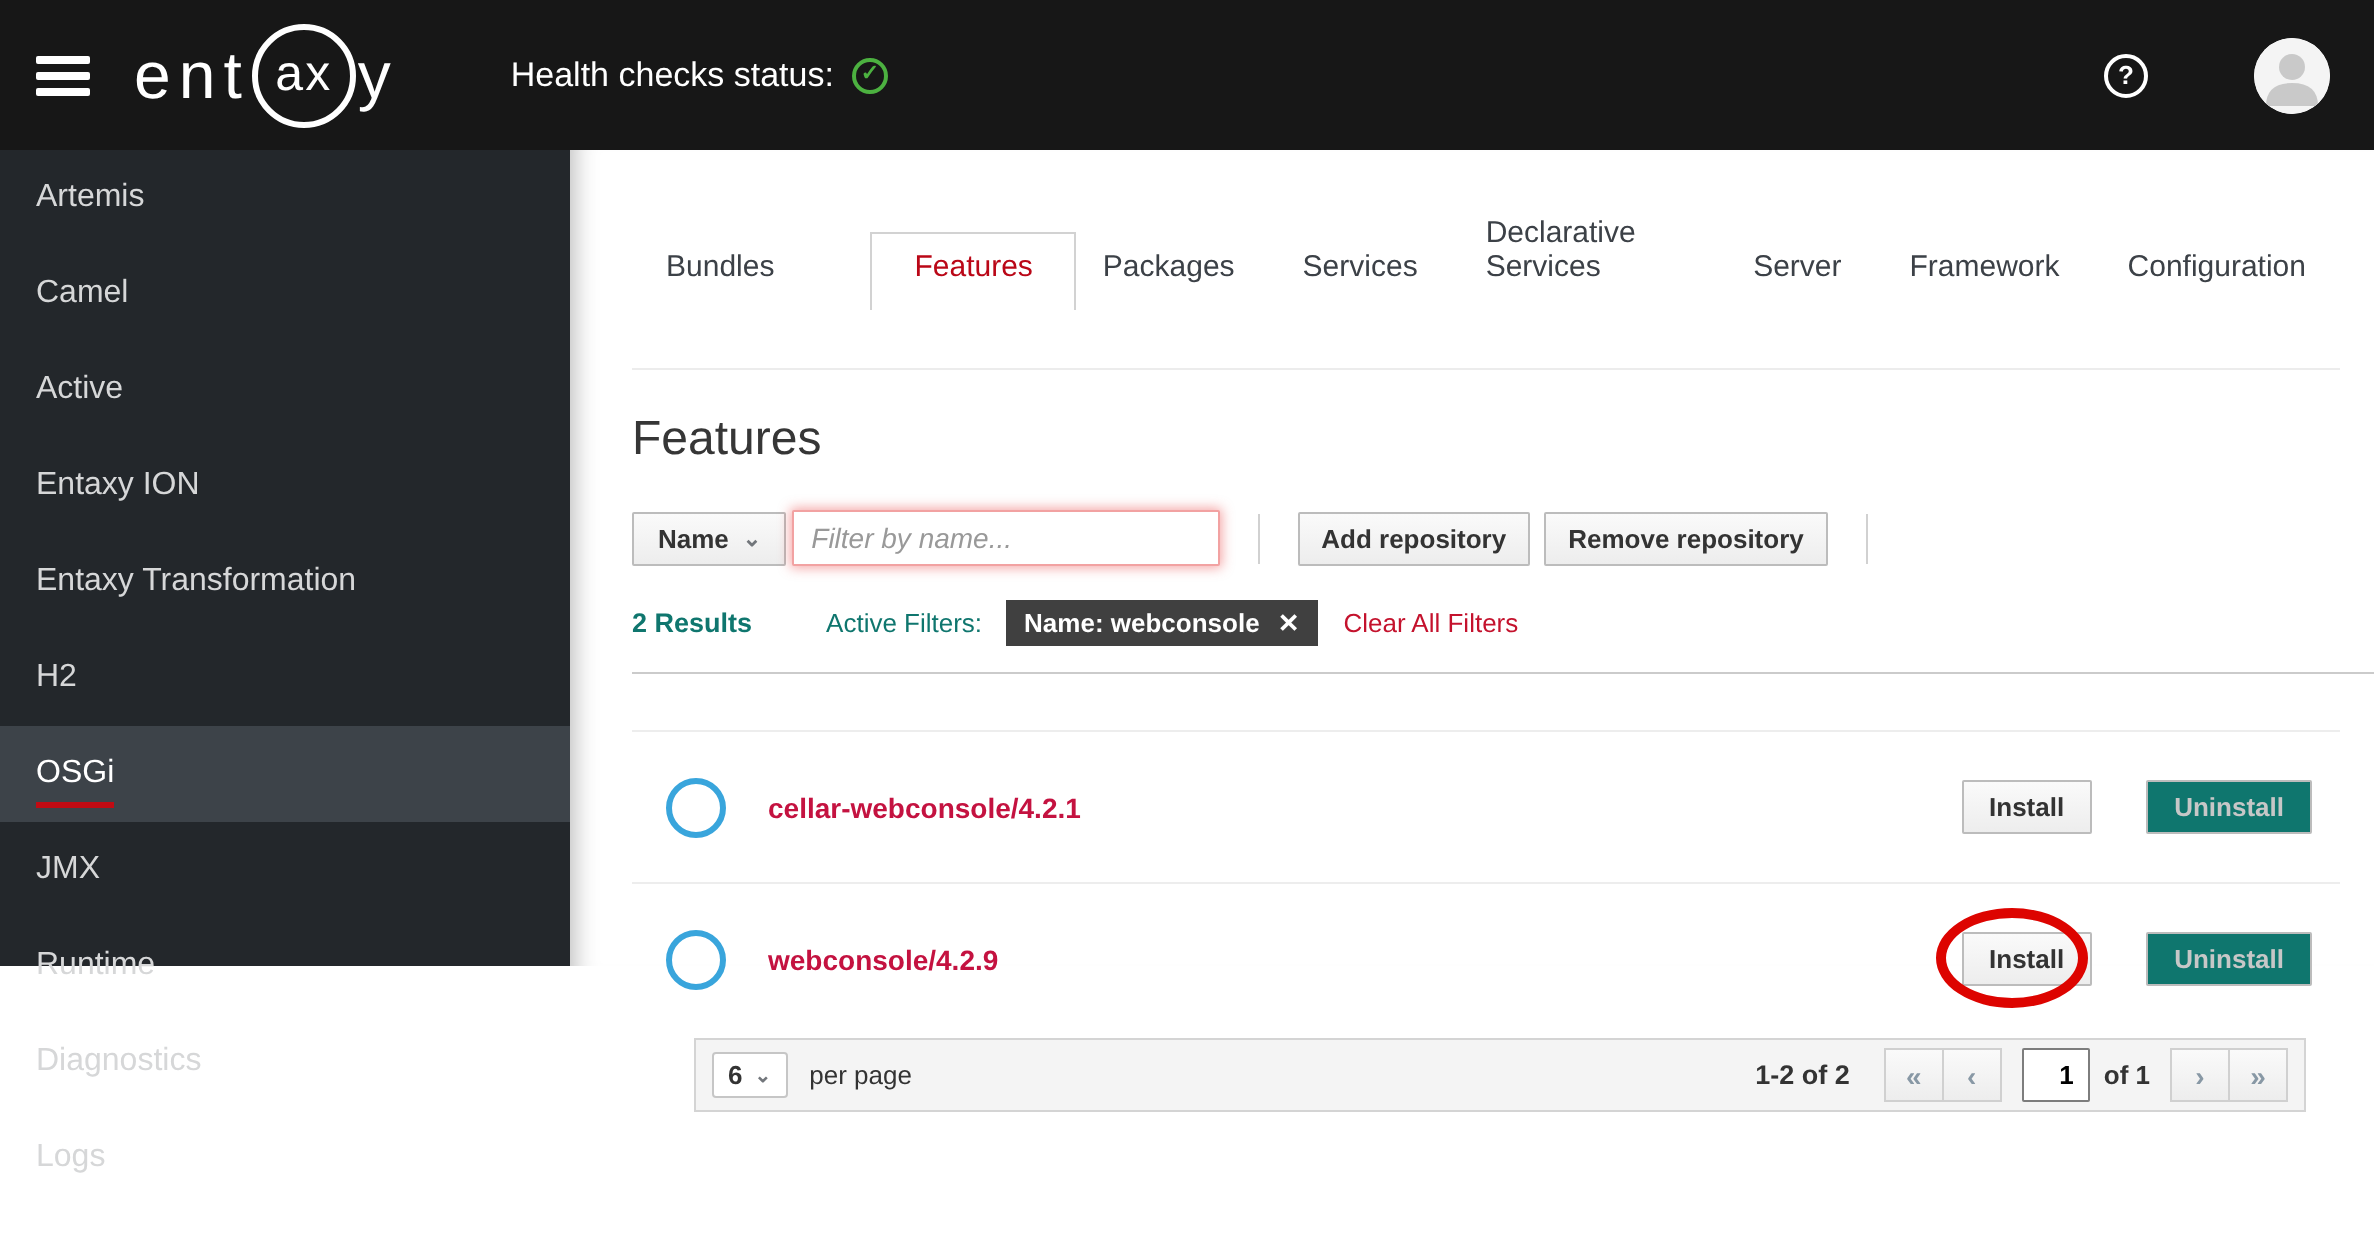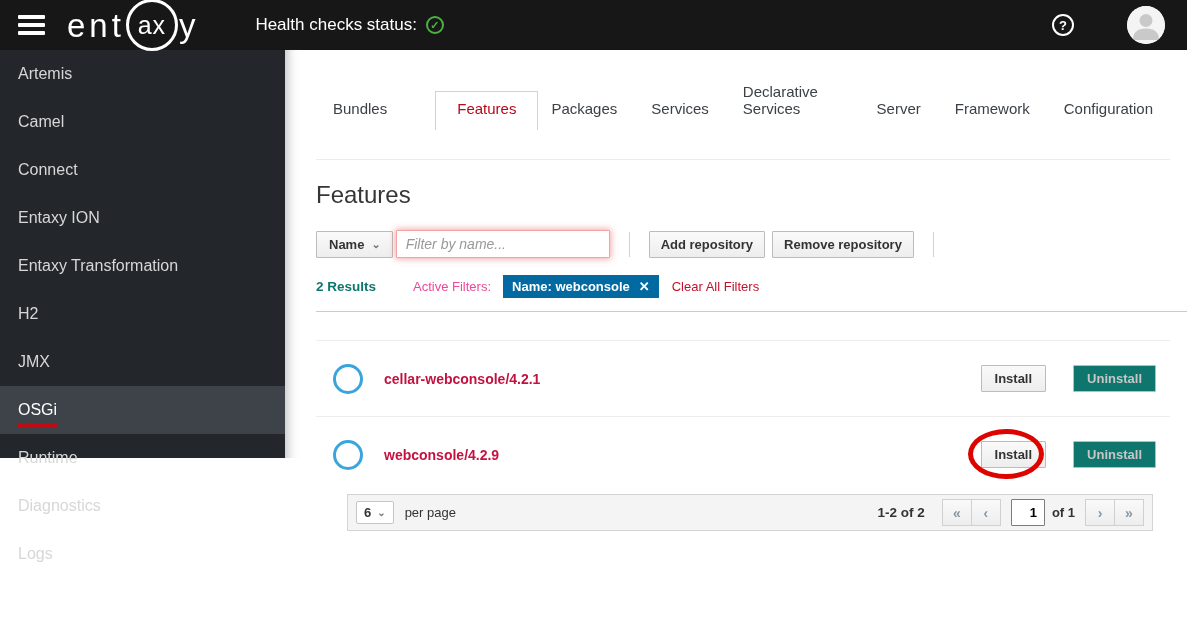--- a/index.html
+++ b/index.html
@@ -1,20 +1,20 @@
 <!DOCTYPE html>
 <html><head>
 <meta charset="utf-8">
 <style>
   * { box-sizing: border-box; margin: 0; padding: 0; }
   html,body { width:1187px; height:617px; overflow:hidden; }
   body { font-family:"Liberation Sans", sans-serif; background:#fff; }
 
   
-  .topbar { height:50px; background:#171717; display:flex; align-items:center; position:relative; }
+  .topbar { height:75px; background:#171717; display:flex; align-items:center; position:relative; }
   .hamburger { width:27px; display:flex; flex-direction:column; gap:4px; margin-left:18px; cursor:pointer; }
   .hamburger span { display:block; height:4px; background:#fff; border-radius:1px; }
   .logo { display:flex; align-items:center; color:#fff; margin-left:22px; font-size:33px; letter-spacing:4px; font-weight:400; }
   .logo .part { line-height:1; }
   .logo-circle { width:52px; height:52px; border:3px solid #fff; border-radius:50%; display:flex; align-items:center; justify-content:center; font-size:25px; letter-spacing:1px; margin:0 1px; }
   .health { display:flex; align-items:center; gap:9px; margin-left:56px; color:#fff; font-size:17px; }
   .health-icon { width:18px; height:18px; border:2px solid #4cb140; border-radius:50%; color:#4cb140; font-size:11px; font-weight:700; display:flex; align-items:center; justify-content:center; line-height:1; }
   .top-right { margin-left:auto; display:flex; align-items:center; gap:53px; margin-right:22px; }
   .help-icon { width:22px; height:22px; border:2px solid #fff; border-radius:50%; color:#fff; font-size:13px; font-weight:700; display:flex; align-items:center; justify-content:center; cursor:pointer; }
   .avatar { width:38px; height:38px; border-radius:50%; background:#fcfcfc; overflow:hidden; display:flex; align-items:center; justify-content:center; cursor:pointer; }
@@ -44,22 +44,22 @@
   .name-select { display:flex; align-items:center; gap:7px;padding-left:12px; }
   .name-select .chev { color:#72767b; font-size:11px; }
   .filter-input { width:214px; height:28px; margin-left:3px; border:1px solid #f2a2a2; box-shadow:0 0 6px 1px rgba(236,80,80,.5); border-radius:1px; padding:4px 9px; font-family:inherit; font-size:14px; outline:none; }
   .filter-input::placeholder { color:#999; font-style:italic; }
   .vdiv { width:1px; height:25px; background:#d1d1d1; margin:0 19px; }
   .toolbar .btn + .btn { margin-left:7px; }
 
   
   .results-row { display:flex; align-items:center; margin:17px 0 0 31px; padding-bottom:13px; border-bottom:1px solid #cbcbcb; font-size:13px; }
   .results-count { font-weight:700; color:#0f766e; font-size:13.5px; }
-  .af-label { margin-left:37px; color:#ec4899; }
-  .chip { margin-left:12px; background:#0369a1; color:#fff; font-weight:700; display:flex; align-items:center; gap:9px; padding:4px 9px; cursor:pointer; }
+  .af-label { margin-left:37px; color:#0f766e; }
+  .chip { margin-left:12px; background:#404040; color:#fff; font-weight:700; display:flex; align-items:center; gap:9px; padding:4px 9px; cursor:pointer; }
   .chip .x { font-weight:700; cursor:pointer; }
   .clear-all { margin-left:13px; color:#c4122d; cursor:pointer; }
 
   
   .rows { margin:28px 17px 0 31px; }
   .feature-row { display:flex; align-items:center; height:76px; border-top:1px solid #ededed; }
   .row-circle { width:30px; height:30px; border:3px solid #39a5dc; border-radius:50%; margin-left:17px; flex-shrink:0; }
   .row-name { margin-left:21px; color:#c41240; font-weight:700; font-size:14px; cursor:pointer; }
   .row-actions { margin-left:auto; display:flex; align-items:center; margin-right:14px; gap:27px; }
   .row-actions .btn { padding:5px 13px; }
@@ -113,36 +113,36 @@
 <div class="layout">
 
   <nav class="sidebar">
     <div class="side-item">
         <span class="lbl">Artemis</span>
       </div>
     <div class="side-item">
         <span class="lbl">Camel</span>
       </div>
     <div class="side-item">
-        <span class="lbl">Connect</span>
+        <span class="lbl">Active</span>
       </div>
     <div class="side-item">
         <span class="lbl">Entaxy ION</span>
       </div>
     <div class="side-item">
         <span class="lbl">Entaxy Transformation</span>
       </div>
     <div class="side-item">
         <span class="lbl">H2</span>
-      </div>
-    <div class="side-item">
-        <span class="lbl">JMX</span>
       </div>
     <div class="side-item selected">
         <span class="lbl">OSGi</span>
+      </div>
+    <div class="side-item">
+        <span class="lbl">JMX</span>
       </div>
     <div class="side-item">
         <span class="lbl">Runtime</span>
       </div>
     <div class="side-item">
         <span class="lbl">Diagnostics</span>
       </div>
     <div class="side-item">
         <span class="lbl">Logs</span>
       </div>

